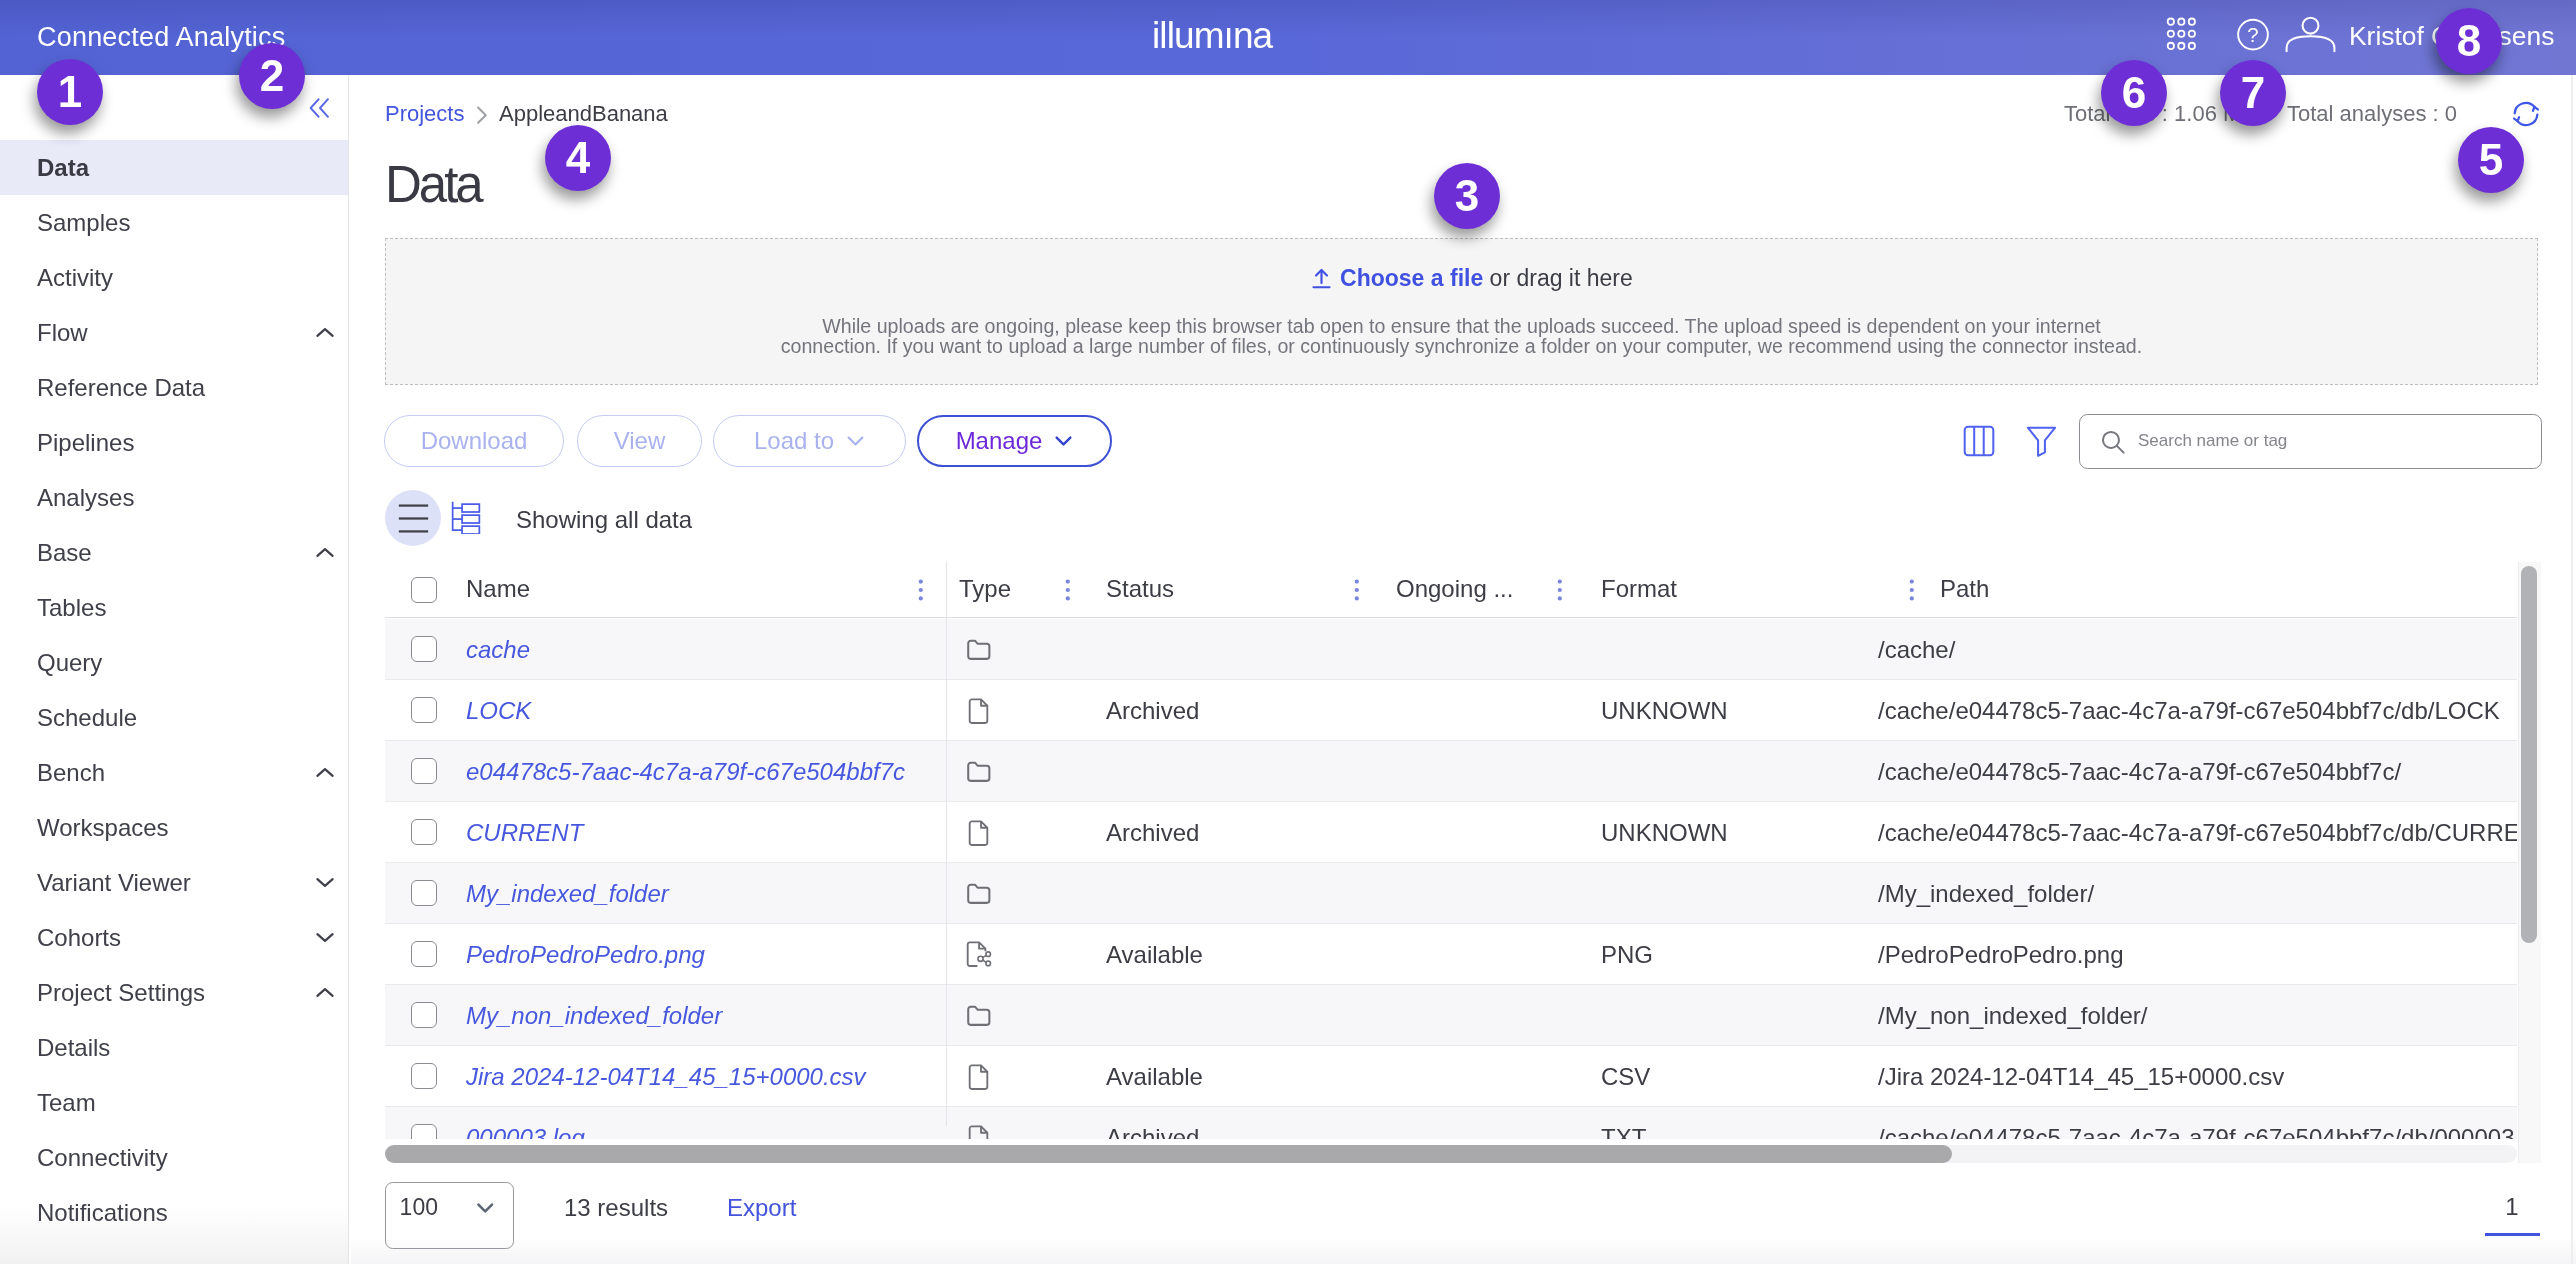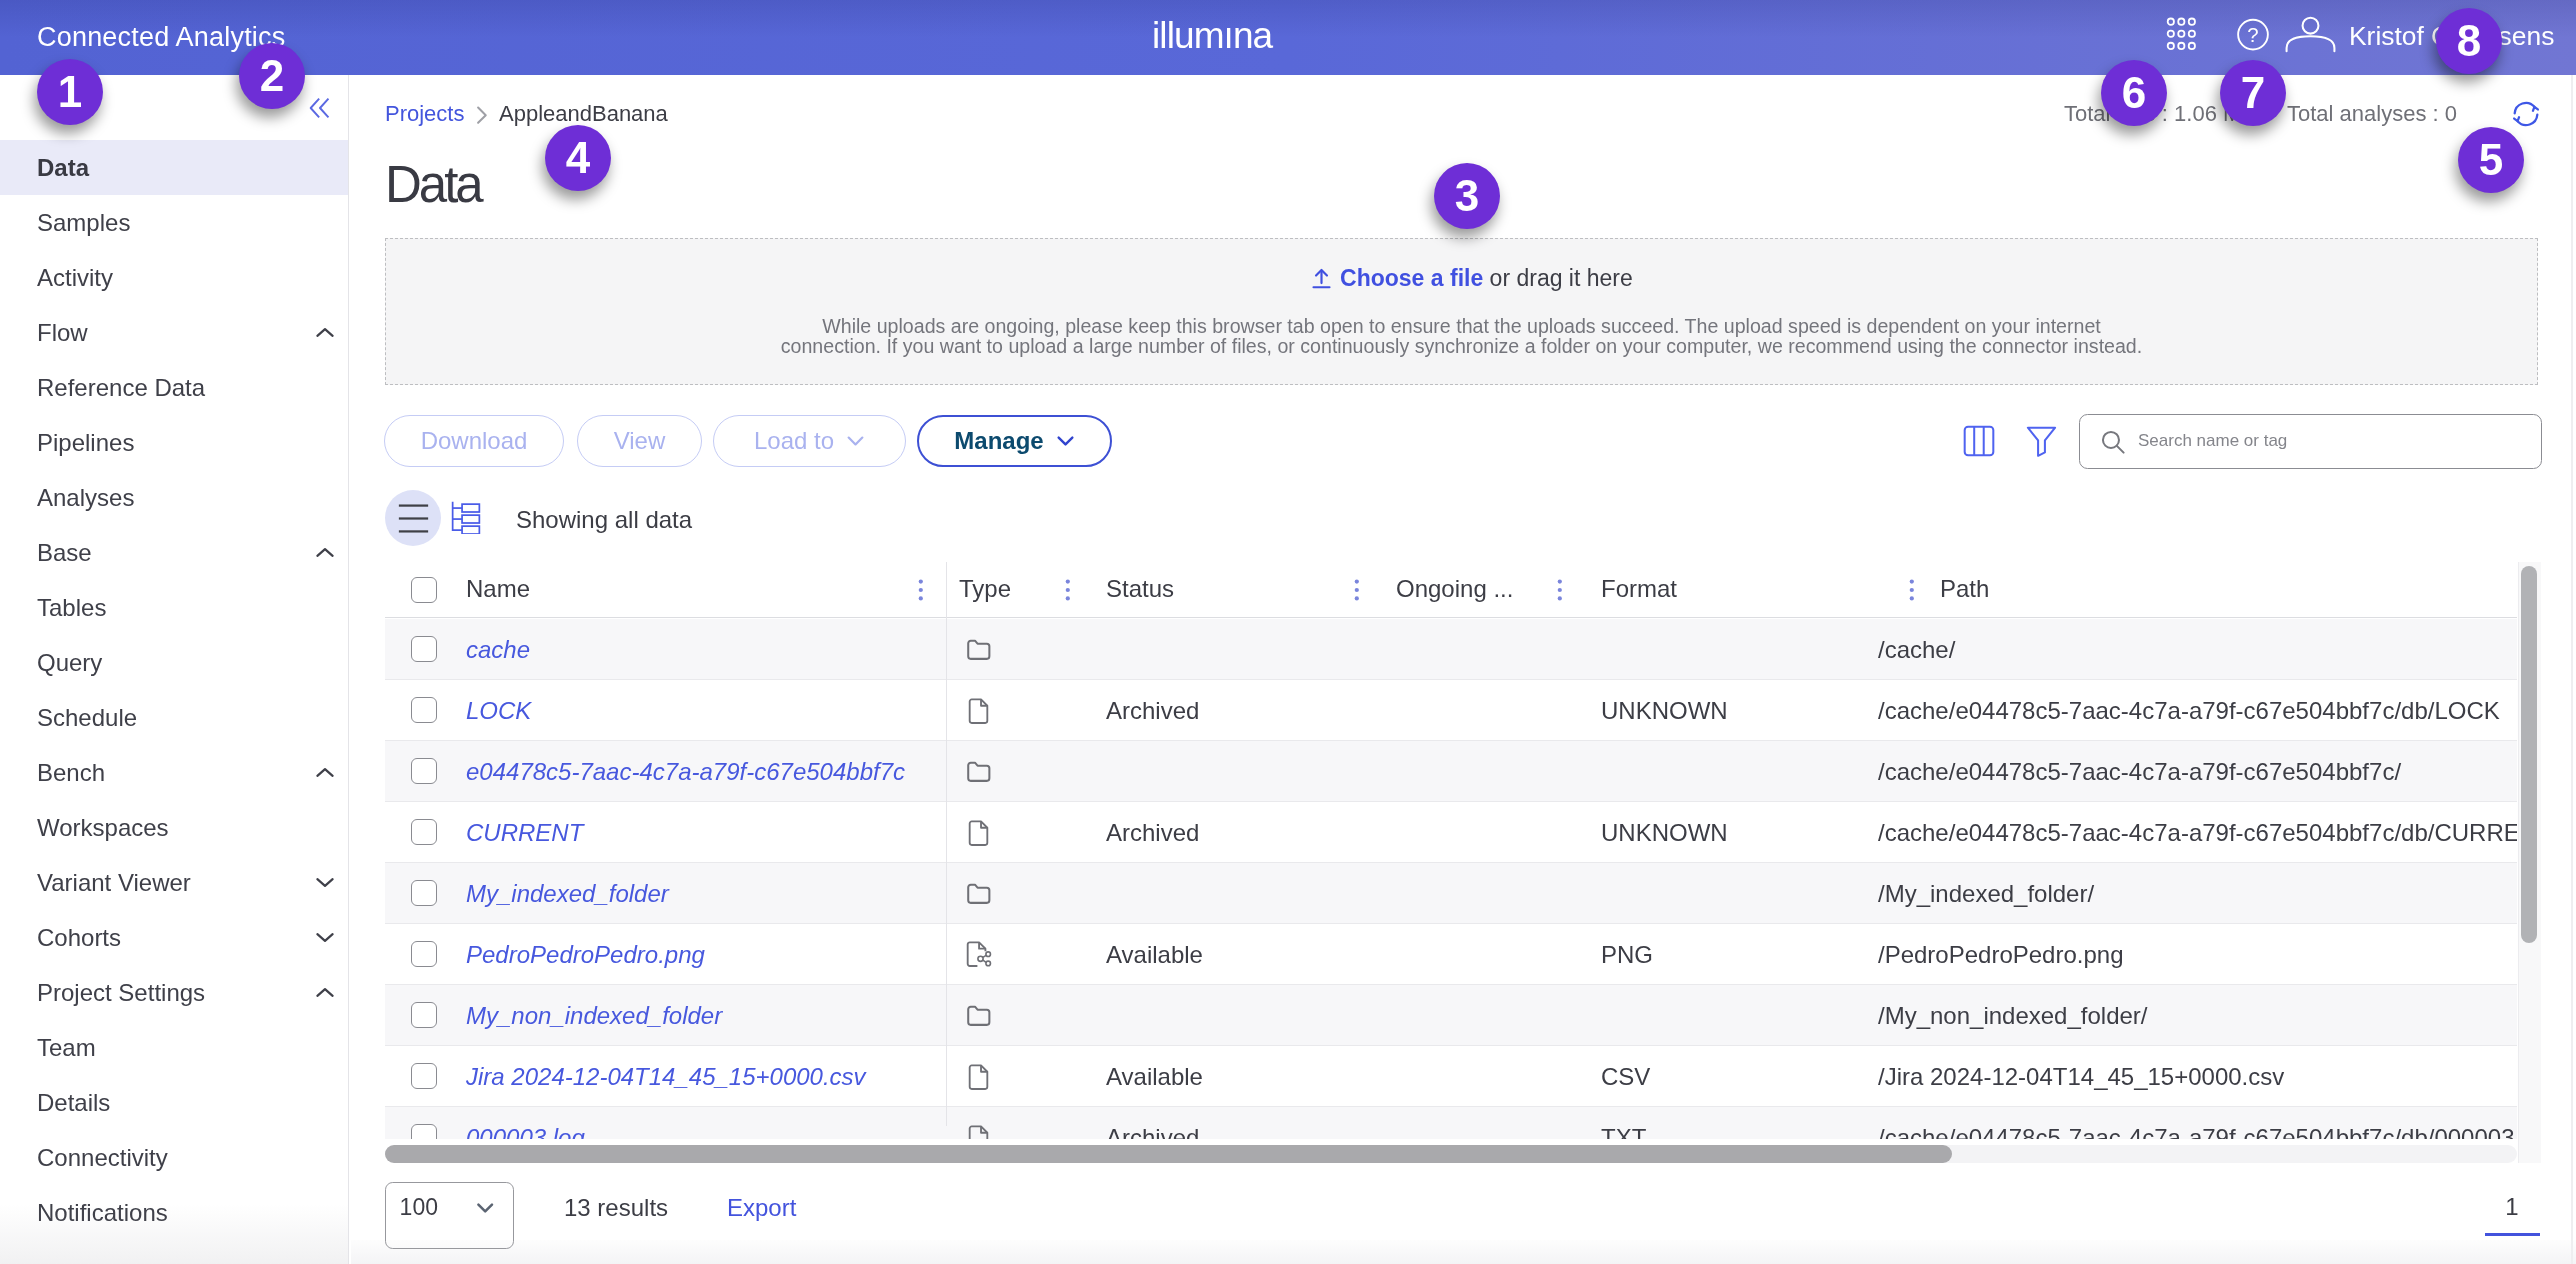--- a/index.html
+++ b/index.html
@@ -31,21 +31,21 @@
 
 
 .upload { position:absolute; left:385px; top:238px; width:2153px; height:147px; background:#f5f5f6; border:1.7px dashed #bdbec1; }
 .up-line { position:absolute; left:10.2px; top:25.6px; width:100%; text-align:center; font-size:23px; color:#3c3d45; }
 .up-link { color:#4050e0; font-weight:bold; }
 .up-para { position:absolute; left:0; top:77px; width:100%; text-align:center; font-size:19.6px; line-height:20.4px; color:#74757c; }
 
 
 .btn { position:absolute; top:415px; height:52px; border-radius:26.4px; background:#fff; display:flex; align-items:center; justify-content:center; font-size:24px; }
 .btn.dis { border:1.7px solid #c5ccf5; color:#a9b2ef; }
-.btn.act { border:2.1px solid #3d50d4; color:#0c4a6e; font-weight:bold; }
+.btn.act { border:2.1px solid #3d50d4; color:#6d28d9; font-weight:normal; }
 
 
 .search { position:absolute; left:2079px; top:414px; width:463px; height:55px; border:1.7px solid #8b8c92; border-radius:8.5px; }
 .search .ph { position:absolute; left:58px; top:0; height:51px; line-height:51px; font-size:17px; color:#84858b; }
 
 
 .lc-circle { position:absolute; left:385px; top:490px; width:56px; height:56px; border-radius:50%; background:#dde1f7; }
 .showing { position:absolute; left:516px; top:506px; font-size:24px; color:#3c3d45; }
 
 
@@ -148,22 +148,22 @@
     <div class="it">Cohorts
       <svg class="chev" viewBox="0 0 26 22">
           <polyline points="4,7 13,15 22,7" fill="none" stroke="#3f4049" stroke-width="2.6" stroke-linecap="round" stroke-linejoin="round"></polyline>
         </svg>
     </div>
     <div class="it">Project Settings
       <svg class="chev" viewBox="0 0 26 22">
           <polyline points="4,15 13,7 22,15" fill="none" stroke="#3f4049" stroke-width="2.6" stroke-linecap="round" stroke-linejoin="round"></polyline>
         </svg>
     </div>
+    <div class="it sub">Details</div>
     <div class="it sub">Team</div>
-    <div class="it sub">Details</div>
     <div class="it sub">Connectivity</div>
     <div class="it sub">Notifications</div>
   </div>
 </div>
 
 <div class="crumb" style="left:385px;"><span class="link">Projects</span></div>
 <svg class="abs" style="left:472px; top:105px;" width="19" height="20.4" viewBox="0 0 22 24">
     <polyline points="7,3 16,12 7,21" fill="none" stroke="#9fa0a6" stroke-width="2.4" stroke-linecap="round" stroke-linejoin="round"></polyline>
   </svg>
 <div class="crumb" style="left:499px; color:#3c3d45;">AppleandBanana</div>

